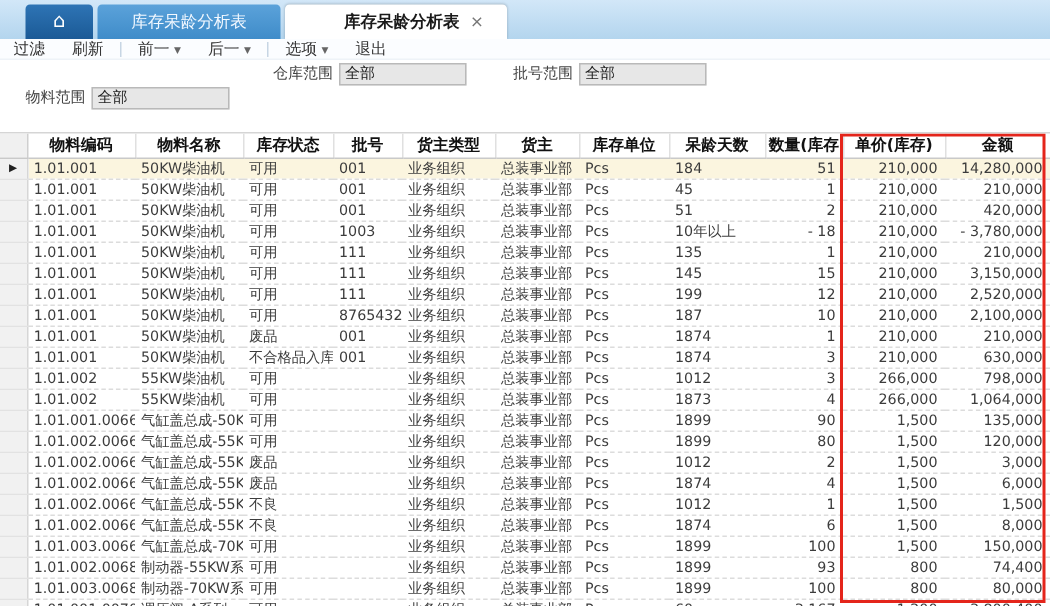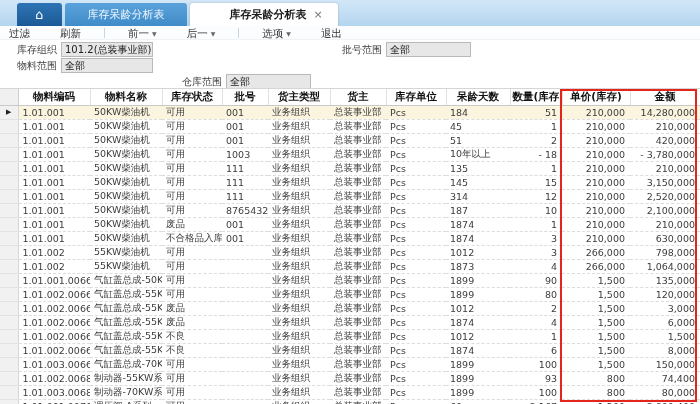--- a/index.html
+++ b/index.html
@@ -16,35 +16,35 @@
     color:#fff; font-size:13px; }
   .tab-inactive { left:65px; width:122px; background:linear-gradient(#5ba2da,#3f8cc9);
     color:#f2f8ff; }
   .tab-active { left:190px; width:148px; background:#fff; color:#1a1a1a; font-weight:bold;
     box-shadow:0 0 2px rgba(0,0,0,.25);padding-left:24px; }
   .tab-active .close { font-weight:normal; color:#777; margin-left:7px; font-size:11px; }
 
   
   .toolbar { position:absolute; left:0; top:26px; width:700px; height:14px;
     background:#fbfdff; border-bottom:1px solid #eef3f8; font-size:10.5px; color:#333;
-    display:flex; align-items:center;gap:12px; }
+    display:flex; align-items:center; }
   .tbtn { padding:0 9px; height:14px; line-height:14px; white-space:nowrap; cursor:default; }
   .tbtn .caret { font-size:6px; color:#666; margin-left:3px; vertical-align:1px; }
   .tsep { width:1px; height:10px; background:#c7d6e4; margin:0 2px; }
 
   
   .filters { position:absolute; left:0; top:40px; width:700px; height:48px; background:#fff; }
   .ffield { position:absolute; height:15px; }
   .flabel { position:absolute; right:100%; margin-right:4px; width:60px; text-align:right;
     font-size:10px; color:#444; line-height:15px; white-space:nowrap; }
   .fval { display:block; width:100%; height:15px; line-height:13px; font-size:10px; color:#222;
     background:#e7e7e7; border:1px solid #b9b9b9; padding:0 3px; white-space:nowrap;
     overflow:hidden; font-family:inherit; }
   .f1 { left:61px;  top:2px;  width:92px; }
-  .f2 { left:226px; top:2px;  width:85px;margin-top:32px; }
+  .f2 { left:226px; top:2px;  width:85px; }
   .f3 { left:386px; top:2px;  width:85px; }
   .f4 { left:61px;  top:18px; width:92px; }
   .f5 { left:61px;  top:34px; width:92px; }
 
   
   .grid { position:absolute; left:0; top:88px; width:700px; height:316px; overflow:hidden;
     border-top:1px solid #d5d5d5; }
   table { border-collapse:collapse; table-layout:fixed; width:700px; }
   thead th { height:16px; font-size:10.5px; font-weight:bold; color:#111; background:#fff;
     border-right:1px solid #e0e0e0; border-bottom:1px solid #c9c9c9; text-align:center;
@@ -83,24 +83,20 @@
     <span class="tbtn">刷新</span>
     <span class="tsep"></span>
     <span class="tbtn"><span>前一</span><span class="caret">▼</span></span>
     <span class="tbtn"><span>后一</span><span class="caret">▼</span></span>
     <span class="tsep"></span>
     <span class="tbtn"><span>选项</span><span class="caret">▼</span></span>
     <span class="tbtn">退出</span>
   </div>
 
   <div class="filters">
-    <div class="ffield f1">
-      <span class="flabel">库存组织</span>
-      <span class="fval">101.2(总装事业部)</span>
-    </div>
     <div class="ffield f2">
       <span class="flabel">仓库范围</span>
       <span class="fval">全部</span>
     </div>
     <div class="ffield f3">
       <span class="flabel">批号范围</span>
       <span class="fval">全部</span>
     </div>
     <div class="ffield f4">
       <span class="flabel">物料范围</span>
@@ -227,21 +223,21 @@
           </tr>
           <tr>
             <td class="ind"></td>
             <td>1.01.001</td>
             <td>50KW柴油机</td>
             <td>可用</td>
             <td>111</td>
             <td>业务组织</td>
             <td>总装事业部</td>
             <td>Pcs</td>
-            <td>314</td>
+            <td>199</td>
             <td class="num">12</td>
             <td class="num">210,000</td>
             <td class="num">2,520,000</td>
           </tr>
           <tr>
             <td class="ind"></td>
             <td>1.01.001</td>
             <td>50KW柴油机</td>
             <td>可用</td>
             <td>87654321</td>

